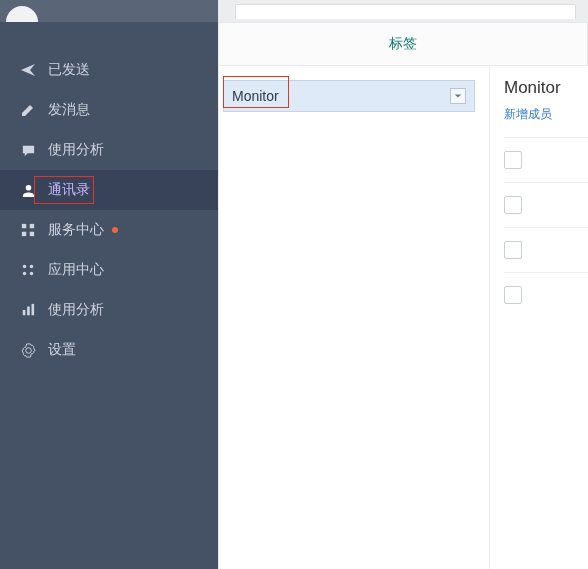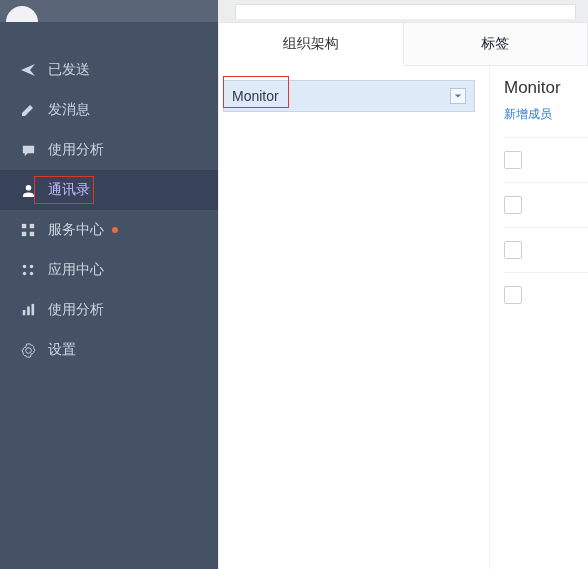--- a/index.html
+++ b/index.html
@@ -15,21 +15,21 @@
   .nav-icon svg{fill:#cfd6e1}
   .nav-item.active .nav-icon svg{fill:#fff}
   .nav-label{font-size:14px}
   .nav-dot{width:6px;height:6px;border-radius:50%;background:#ec6941;margin-left:8px}
   .hl-box{position:absolute;border:1px solid #d93a2b;pointer-events:none}
   
   .main{flex:1;display:flex;flex-direction:column;background:#fff;border-left:1px solid #e7e9ec}
   .top-bar{height:22px;background:#ecedef;border-bottom:1px solid #e4e6e9;display:flex;align-items:center}
   .top-input{margin-left:16px;height:14px;flex:1;margin-right:12px;max-width:340px;background:#fff;border:1px solid #ddd;border-bottom:none;border-radius:2px 2px 0 0}
   .tabs{display:flex;height:42px;border-bottom:1px solid #e7e9ec;background:#fff}
-  .tab{flex:1;display:flex;align-items:center;justify-content:center;font-size:14px;color:#0f172a;border-right:1px solid #e7e9ec;cursor:pointer;background:#fbfbfb}
+  .tab{flex:1;display:flex;align-items:center;justify-content:center;font-size:14px;color:#0f766e;border-right:1px solid #e7e9ec;cursor:pointer;background:#fbfbfb}
   .tab.active{color:#333;background:#fff;border-bottom:2px solid #fff;margin-bottom:-1px}
   .content{flex:1;display:flex;overflow:hidden}
   .org-col{flex:none;width:260px;border-right:1px solid #eef0f3;padding:14px 10px 0 0}
   .dropdown{position:relative;margin-left:4px;margin-right:4px}
   .dd-box{height:30px;border:1px solid #c8d4e6;background:#dfeaf8;display:flex;align-items:center;padding:0 8px;cursor:pointer}
   .dd-label{flex:1;color:#2e3a4a;font-size:14px}
   .dd-arrow{width:14px;height:14px;border:1px solid #b8c3d4;background:#f5f8fc;display:flex;align-items:center;justify-content:center}
   .dd-arrow svg{fill:#6a7588}
   .hl-monitor{position:absolute;border:1px solid #d93a2b;left:0;top:-4px;width:64px;height:30px;pointer-events:none}
   .right-col{flex:1;padding:12px 0 0 14px;display:flex;flex-direction:column;gap:0}
@@ -134,23 +134,20 @@
 
     </div>
   </div>
 
   <div class="main">
     <div class="top-bar">
       <div class="top-input"></div>
     </div>
 
     <div class="tabs">
-      <div class="tab active">
-        <span>组织架构</span>
-      </div>
       <div class="tab">
         <span>标签</span>
       </div>
     </div>
 
     <div class="content">
 
       <div class="org-col">
         <div class="dropdown">
           <div class="dd-box">

